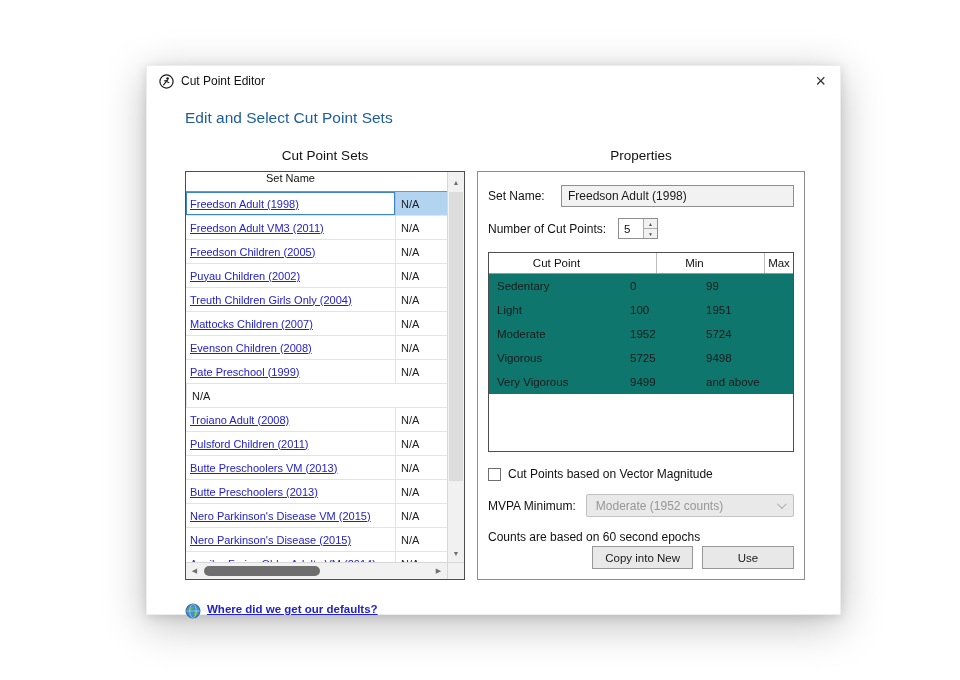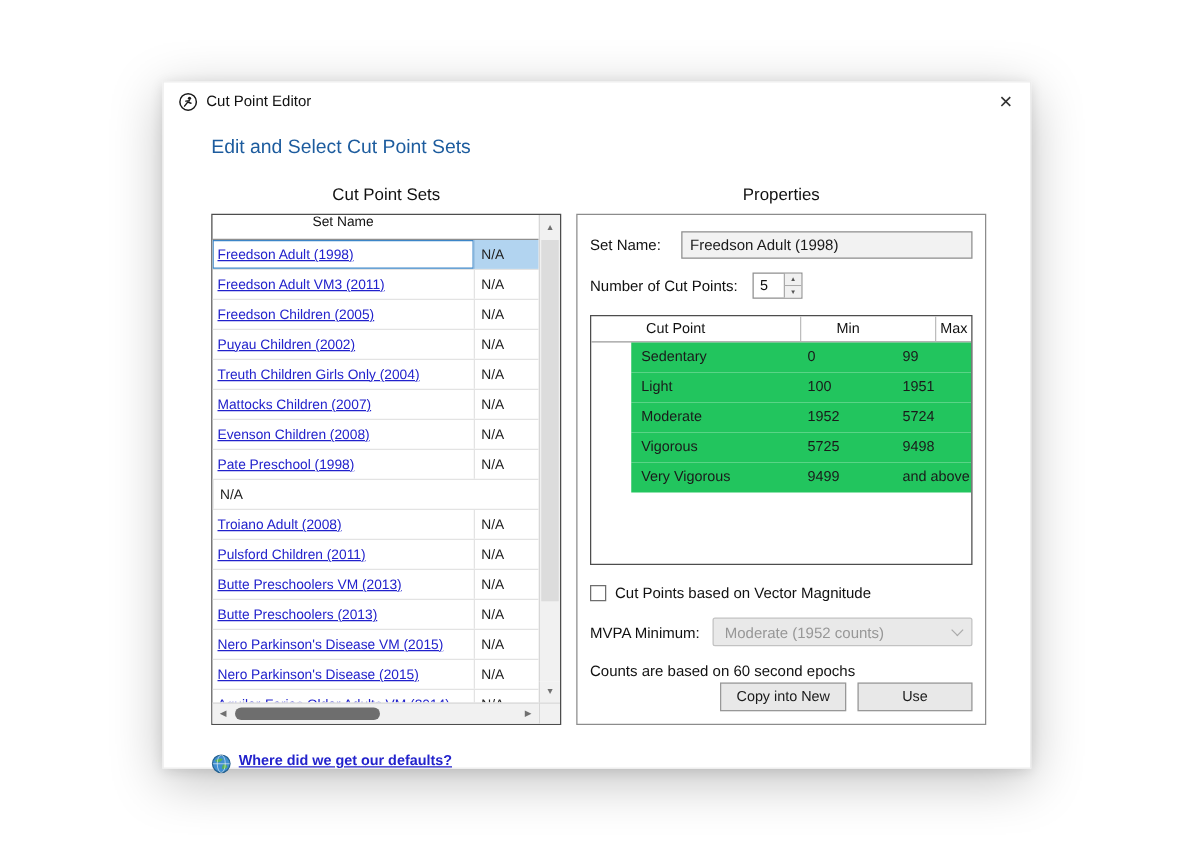--- a/index.html
+++ b/index.html
@@ -1,20 +1,20 @@
 <!DOCTYPE html>
 <html><head>
 <meta charset="utf-8">
 <style>
   * { margin:0; padding:0; box-sizing:border-box; }
   html,body { width:960px; height:680px; overflow:hidden; background:#ffffff;
               font-family:"Liberation Sans", sans-serif; }
   .stage { position:relative; width:960px; height:680px; }
 
-  .window { position:absolute; left:130px; top:65px; width:695px; height:550px;
+  .window { position:absolute; left:146px; top:65px; width:695px; height:550px;
             background:#fff; border:1px solid #ededed;
             box-shadow:0 10px 40px rgba(0,0,0,.25), 0 2px 10px rgba(0,0,0,.12); }
 
   
   .titlebar { height:30px; display:flex; align-items:center; padding:0 14px 0 12px; }
   .app-icon { width:15px; height:15px; display:inline-flex; }
   .title { font-size:12px; color:#111; margin-left:7px; }
   .close { margin-left:auto; font-size:18px; line-height:18px; color:#333; cursor:default; font-weight:300; }
 
   .content { padding:0 37px 0 38px; }
@@ -71,21 +71,21 @@
   .spin-btns { width:14px; display:flex; flex-direction:column; border-left:1px solid #ababab; }
   .spin-btn { flex:1; background:#f1f1f1; font-size:5px; color:#555; display:flex;
               align-items:center; justify-content:center; }
   .spin-btn:first-child { border-bottom:1px solid #ababab; }
 
   .cut-table { margin-top:13px; height:200px; border:1px solid #4d4d4d; display:flex; flex-direction:column;
                background:#fff; overflow:hidden; }
   .ct-header { height:21px; flex:none; display:flex; border-bottom:1px solid #9a9a9a; font-size:11.5px; }
   .ct-header .ct-c1, .ct-header .ct-c2, .ct-header .ct-c3 { display:flex; align-items:center; justify-content:center; }
   .ct-header > div + div { border-left:1px solid #bdbdbd;margin-left:32px; }
-  .ct-row { height:24px; flex:none; display:flex; background:#22c55e; font-size:11.5px; color:#1a1a1a;margin-left:32px; }
+  .ct-row { height:24px; flex:none; display:flex; background:#0f766e; font-size:11.5px; color:#1a1a1a; }
   .ct-row > div { display:flex; align-items:center; }
   .ct-c1 { width:135px; } .ct-c2 { width:76px; } .ct-c3 { flex:1; }
   .ct-row .ct-c1 { padding-left:8px; }
   .ct-row .ct-c2, .ct-row .ct-c3 { padding-left:6px; }
 
   .check-row { margin-top:15px; display:flex; align-items:center; }
   .checkbox { width:13px; height:13px; border:1px solid #6e6e6e; background:#fff; flex:none; }
   .chk-lbl { margin-left:7px; font-size:12px; }
 
   .mvpa-row { margin-top:13px; display:flex; align-items:center; }
@@ -184,21 +184,21 @@
 
                 <div class="set-row">
                   <div class="cell-name">
                     <a class="set-link" href="#">Evenson Children (2008)</a>
                   </div>
                   <div class="cell-del">N/A</div>
                 </div>
 
                 <div class="set-row">
                   <div class="cell-name">
-                    <a class="set-link" href="#">Pate Preschool (1998)</a>
+                    <a class="set-link" href="#">Pate Preschool (1999)</a>
                   </div>
                   <div class="cell-del">N/A</div>
                 </div>
 
                 <div class="set-row">
                   <div class="cell-del">N/A</div>
                 </div>
 
                 <div class="set-row">
                   <div class="cell-name">

